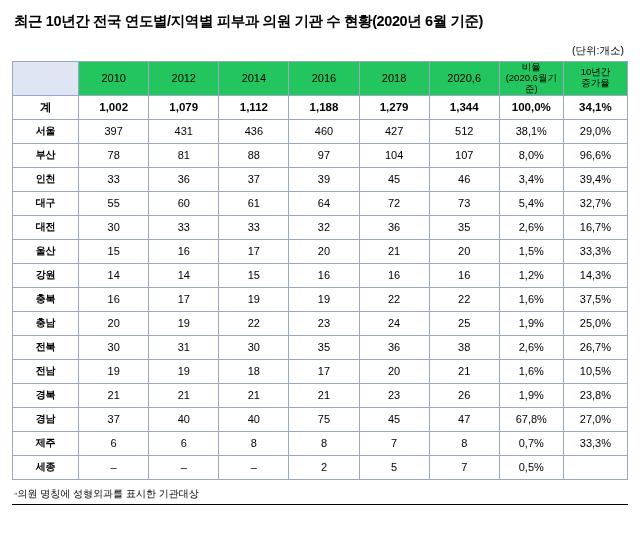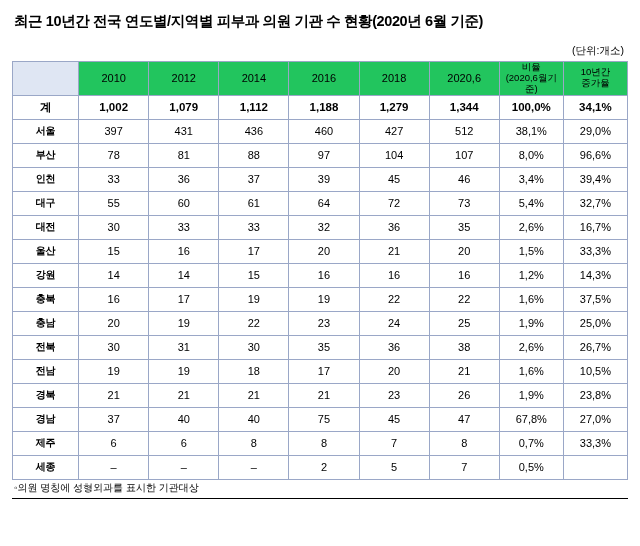--- a/index.html
+++ b/index.html
@@ -70,20 +70,21 @@
     letter-spacing: -0.2px;
   }
   tbody tr.total td {
     font-weight: bold;
     font-size: 11.5px;
   }
   tbody td.num {
     font-size: 11px;
   }
   .footnotes {
+    margin-top: 6px;
     font-size: 10px;
     line-height: 1.5;
     color: #000;
   }
   .footnotes div {
     white-space: nowrap;
   }
   .fn-sep {
     border: none;
     border-top: 1px solid #000;

